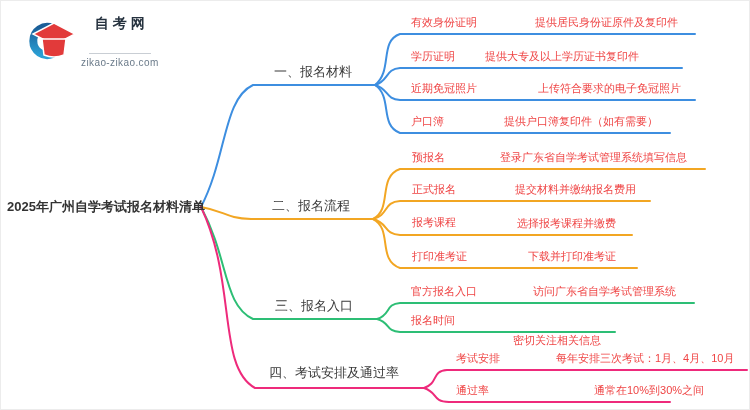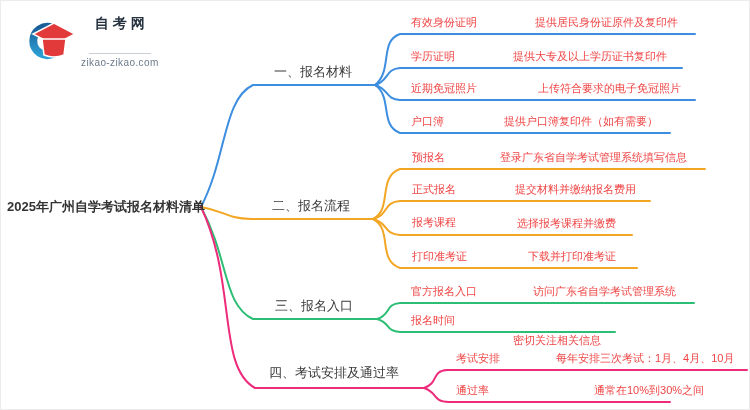--- a/index.html
+++ b/index.html
@@ -81,21 +81,21 @@
   <div class="node root-node" style="left:6px;top:197px;width:194px;">2025年广州自学考试报名材料清单</div>
 
   <div class="node branch-node" style="left:250px;top:62px;width:124px;">一、报名材料</div>
   <div class="node branch-node" style="left:248px;top:196px;width:124px;">二、报名流程</div>
   <div class="node branch-node" style="left:250px;top:296px;width:126px;">三、报名入口</div>
   <div class="node branch-node" style="left:258px;top:363px;width:150px;">四、考试安排及通过率</div>
 
   <div class="node" style="left:410px;top:12px;">有效身份证明</div>
   <div class="node" style="left:534px;top:12px;">提供居民身份证原件及复印件</div>
   <div class="node" style="left:410px;top:46px;">学历证明</div>
-  <div class="node" style="left:512px;top:46px;text-align:right;">提供大专及以上学历证书复印件</div>
+  <div class="node" style="left:484px;top:46px;text-align:right;">提供大专及以上学历证书复印件</div>
   <div class="node" style="left:410px;top:78px;">近期免冠照片</div>
   <div class="node" style="left:537px;top:78px;">上传符合要求的电子免冠照片</div>
   <div class="node" style="left:410px;top:111px;">户口簿</div>
   <div class="node" style="left:503px;top:111px;">提供户口簿复印件（如有需要）</div>
 
   <div class="node" style="left:411px;top:147px;">预报名</div>
   <div class="node" style="left:499px;top:147px;">登录广东省自学考试管理系统填写信息</div>
   <div class="node" style="left:411px;top:179px;">正式报名</div>
   <div class="node" style="left:514px;top:179px;">提交材料并缴纳报名费用</div>
   <div class="node" style="left:411px;top:213px;font-family:Liberation Mono, monospace;">报考课程</div>

